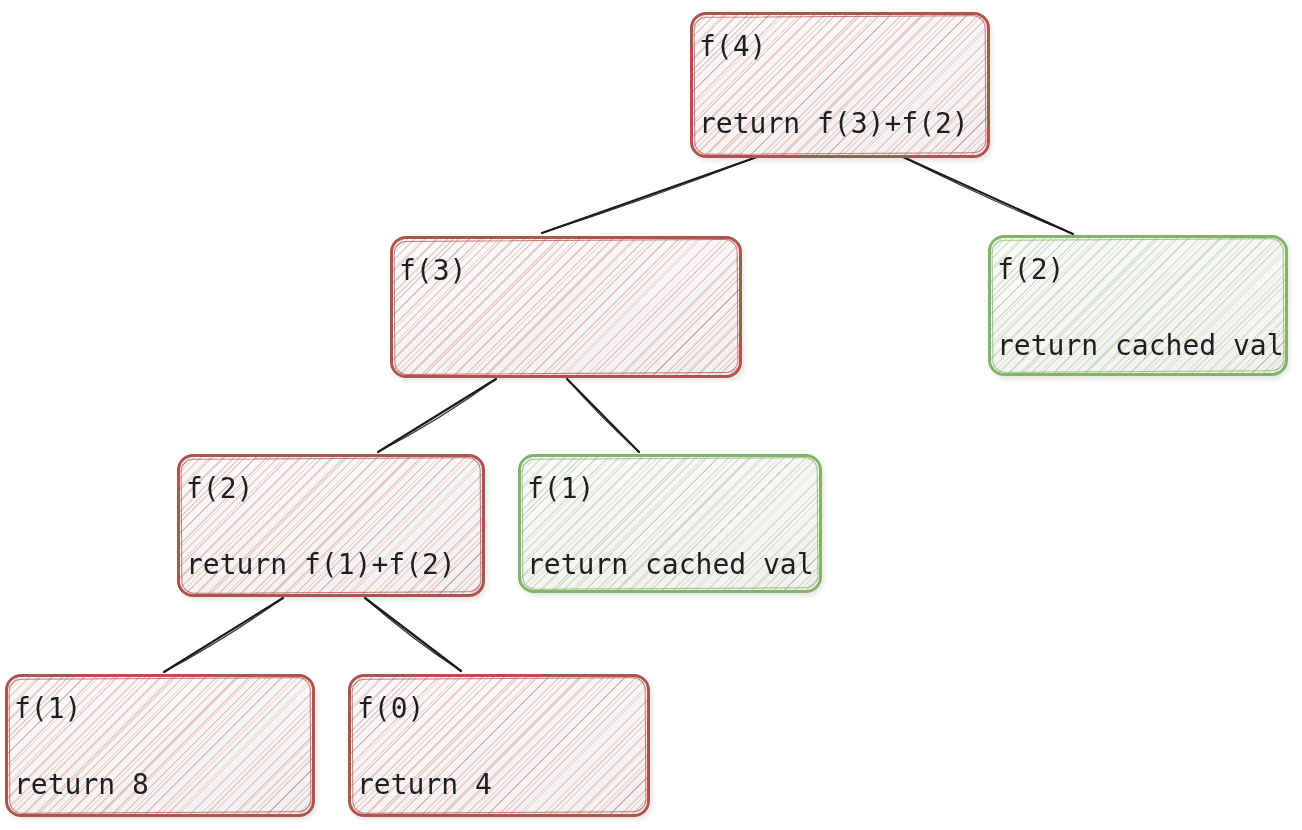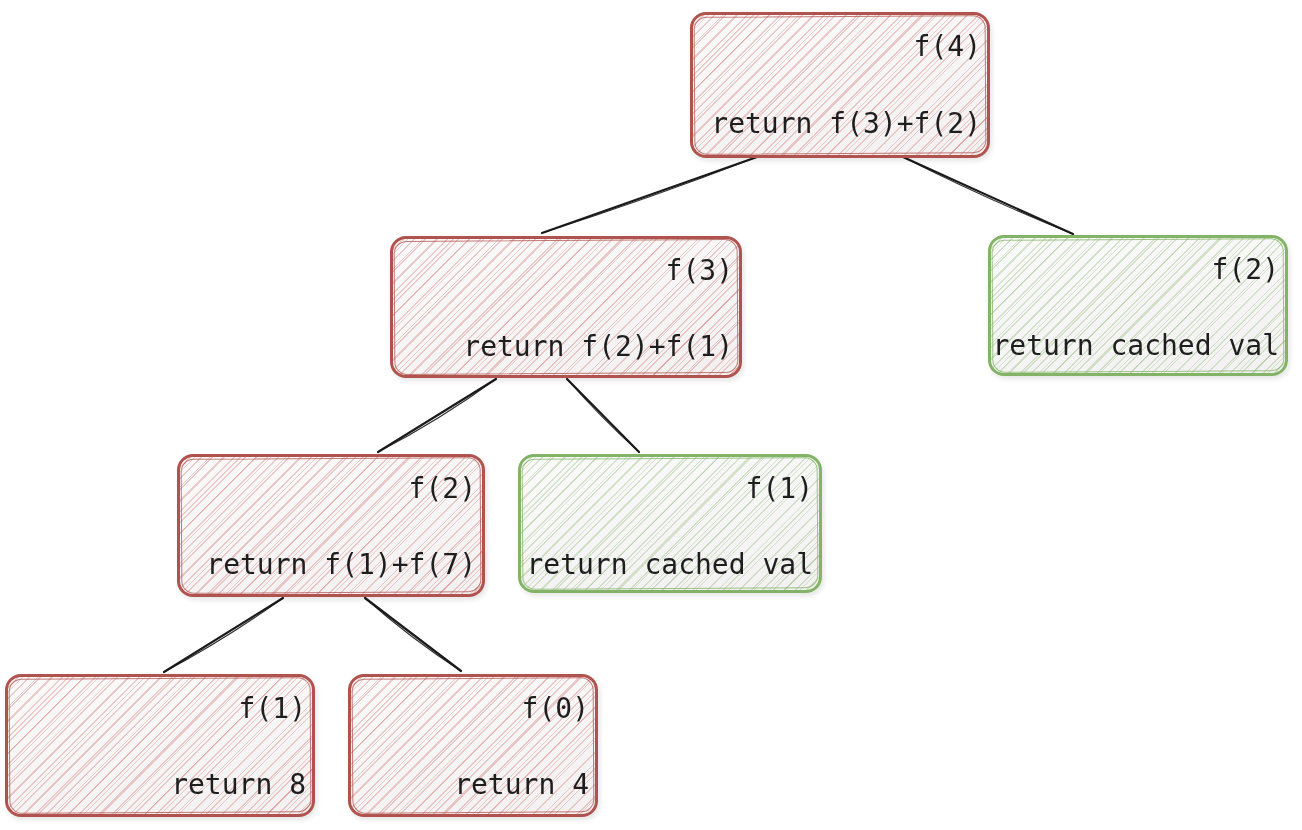--- a/index.html
+++ b/index.html
@@ -38,21 +38,21 @@
   }
   .node {
     position: absolute;
     z-index: 2;
     box-sizing: border-box;
     border: 3px solid var(--stroke);
     border-radius: 16px;
     display: flex;
     flex-direction: column;
     justify-content: space-between;
-    align-items: flex-end;
+    align-items: flex-start;
     padding: 18px 6px 17px 6px;
     color: var(--text-color, #1e1e1e);
     background:
       repeating-linear-gradient(135deg, transparent 0px, transparent 6.5px, var(--hatch) 6.5px, var(--hatch) 7.8px),
       repeating-linear-gradient(135deg, transparent 0px, transparent 10px, var(--hatch) 10px, var(--hatch) 10.8px),
       linear-gradient(168deg, #fbfafa 0%, #f2f0f0 100%);
     box-shadow: 2px 3px 5px rgba(0,0,0,0.10);
   }
   .node::after {
     content: "";
@@ -77,21 +77,21 @@
     white-space: nowrap;
     margin-top: 48px;
   }
   
   .pos-f4       { left: 690px; top: 12px;  width: 300px; height: 146px; }
   .pos-f3       { left: 390px; top: 236px; width: 352px; height: 142px; }
   .pos-f2cached { left: 988px; top: 235px; width: 300px; height: 141px; }
   .pos-f2       { left: 177px; top: 454px; width: 308px; height: 143px; }
   .pos-f1cached { left: 518px; top: 454px; width: 304px; height: 139px; }
   .pos-f1       { left: 5px;   top: 674px; width: 310px; height: 143px; }
-  .pos-f0       { left: 348px; top: 674px; width: 250px; height: 143px; }
+  .pos-f0       { left: 348px; top: 674px; width: 302px; height: 143px; }
 </style>
 </head>
 <body>
 
 <div class="canvas">
 
   <svg class="edge-layer" viewBox="0 0 1302 830" xmlns="http://www.w3.org/2000/svg">
 
     <path class="edge-line" d="M757,157 L542,233"></path>
     <path class="edge-ghost" d="M757,157 Q651,198 542,233"></path>
@@ -112,31 +112,30 @@
     <path class="edge-ghost" d="M365,598 Q410,638 461,671"></path>
   </svg>
 
   <div class="node red pos-f4">
     <span class="node-title">f(4)</span>
     <span class="node-body">return f(3)+f(2)</span>
   </div>
 
   <div class="node red pos-f3">
     <span class="node-title">f(3)</span>
-    <span class="node-body">return f(2)+f(1)</span>
   </div>
 
   <div class="node green pos-f2cached">
     <span class="node-title">f(2)</span>
     <span class="node-body">return cached val</span>
   </div>
 
   <div class="node red pos-f2">
     <span class="node-title">f(2)</span>
-    <span class="node-body">return f(1)+f(7)</span>
+    <span class="node-body">return f(1)+f(2)</span>
   </div>
 
   <div class="node green pos-f1cached">
     <span class="node-title">f(1)</span>
     <span class="node-body">return cached val</span>
   </div>
 
   <div class="node red pos-f1">
     <span class="node-title">f(1)</span>
     <span class="node-body">return 8</span>

